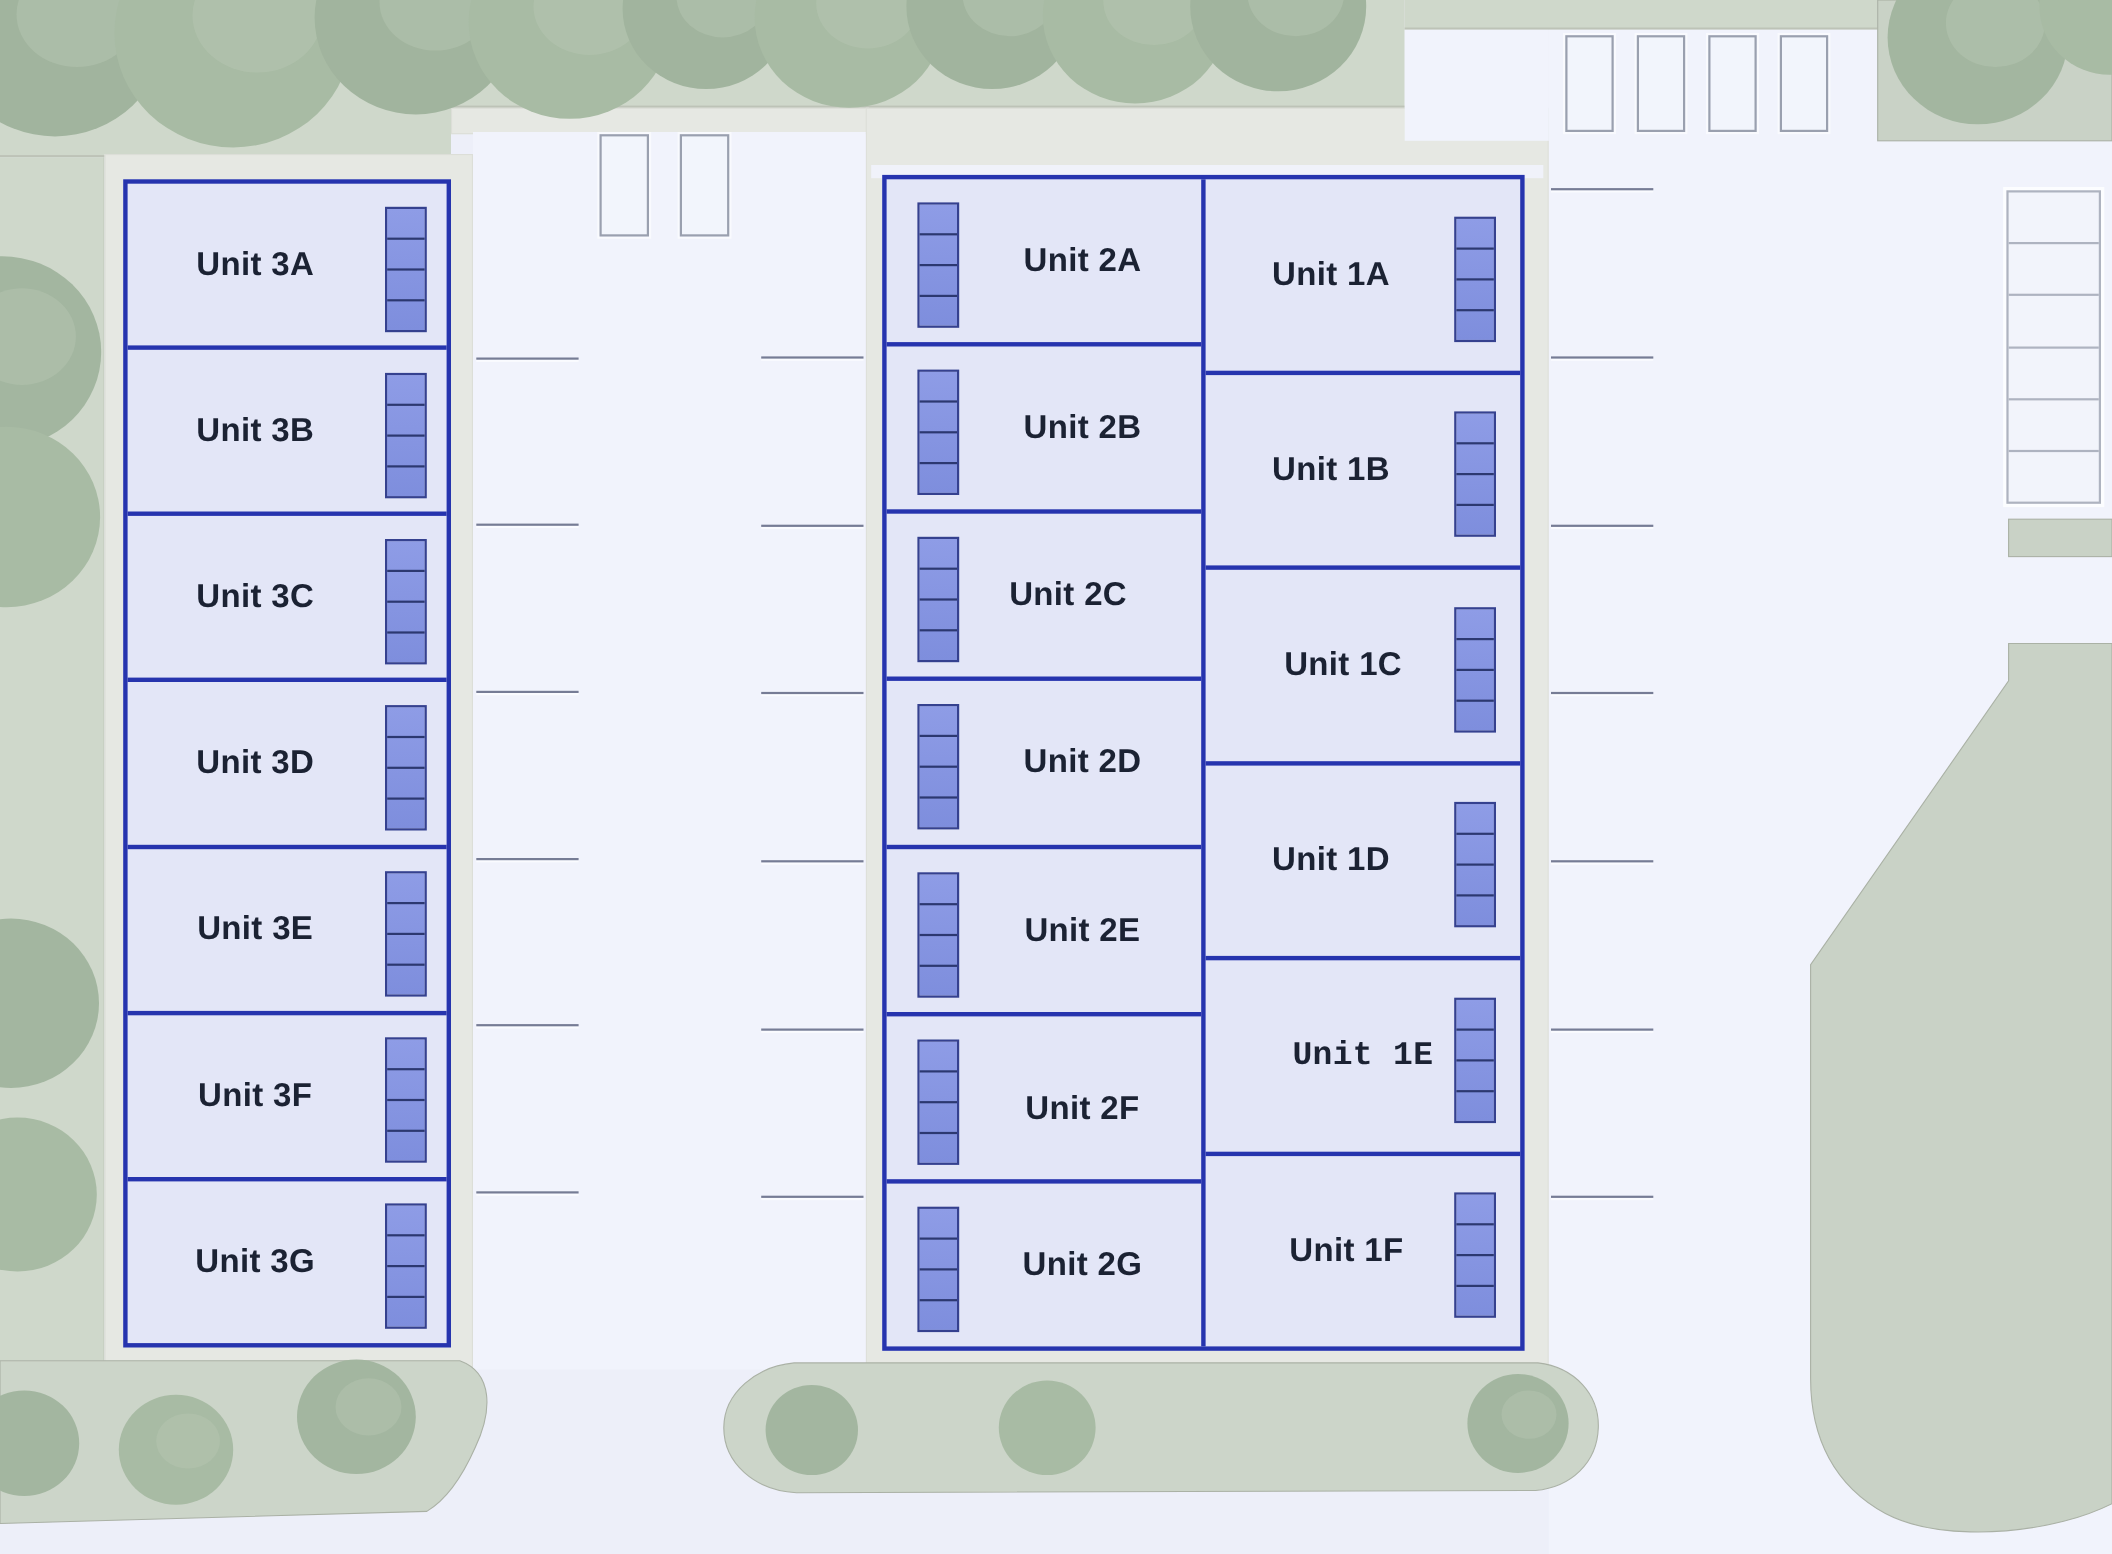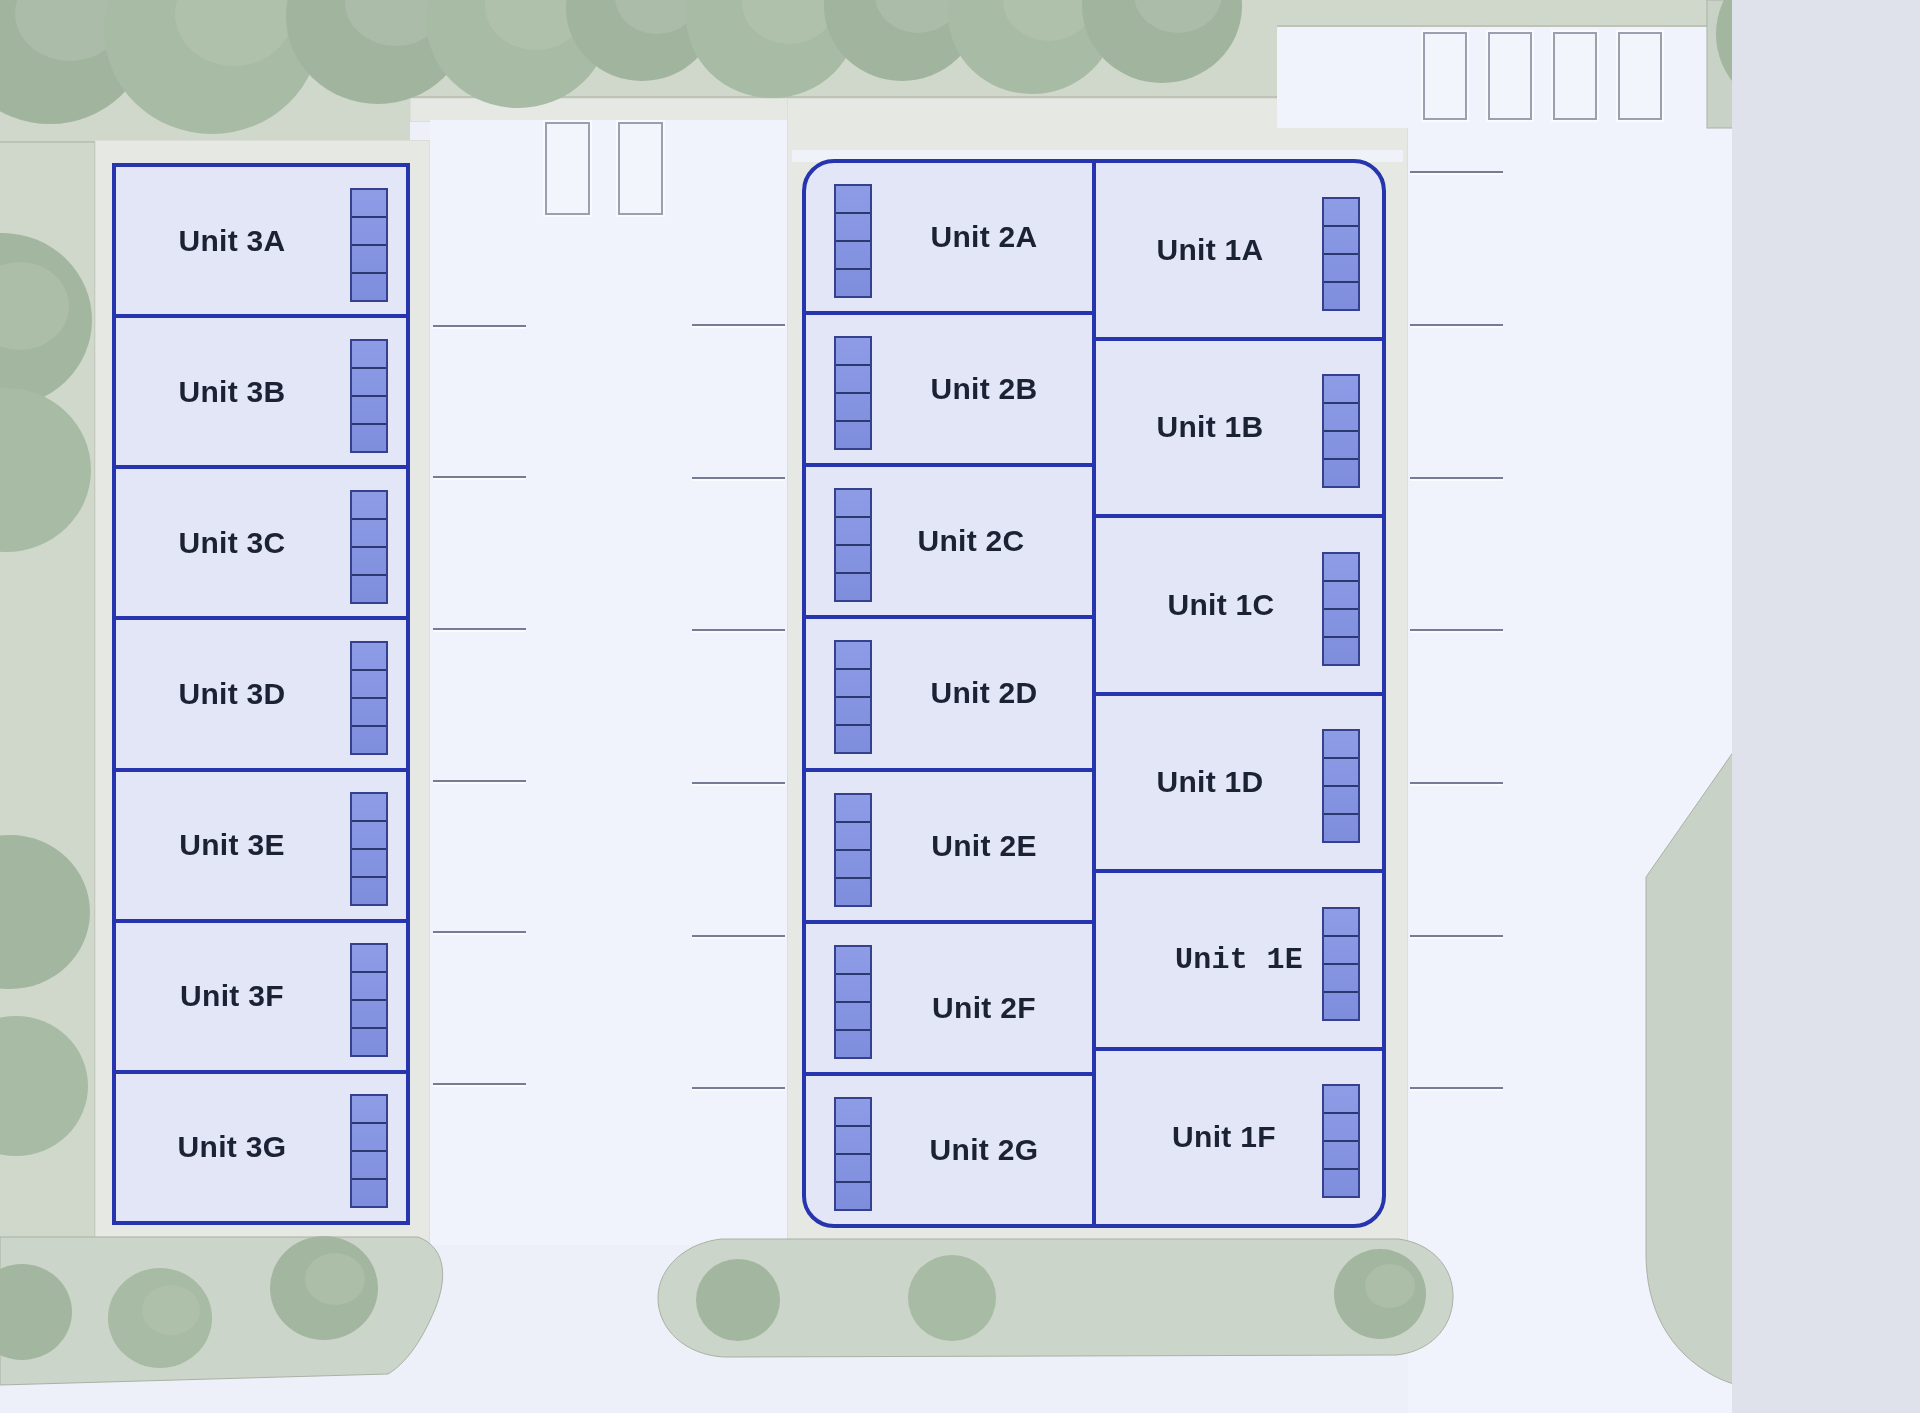--- a/index.html
+++ b/index.html
@@ -1,17 +1,17 @@
 <!DOCTYPE html>
 <html><head>
 <meta charset="utf-8">
 <style>
   html,body{margin:0;padding:0;background:#dfe2ea;}
   #plan{
-    position:relative;width:1732px;height:1413px;overflow:hidden;
+    position:relative;width:1920px;height:1413px;overflow:hidden;
     background:#edeff9;font-family:"Liberation Sans","DejaVu Sans",sans-serif;
   }
   #plan *, #plan *::before, #plan *::after{box-sizing:border-box;}
   .abs{position:absolute;}
   
   .grass{background:#cfd8cb;}
   .grass-edge{border-bottom:2px solid #bdc3b7;}
   
   .apron{background:#e6e8e3;border:1px solid #dcded8;}
   .road{background:#f1f3fc;}
@@ -274,21 +274,21 @@
             <div class="step"></div>
             <div class="step"></div>
             <div class="step"></div>
             <div class="step"></div>
           </div>
           <span class="unit-label" style="padding-right: 58px; text-align: center;">Unit 3G</span>
         </div>
       </div>
   </div>
 
-  <div class="building" style="left:802px;top:159px;width:584px;height:1069px;border-radius:32px;">
+  <div class="building" style="left:802px;top:159px;width:584px;height:1069px;">
     <div class="bcol" id="b2-rows" style="width:290px;border-right:4px solid #2634ae;">
         <div class="unit-row">
           <div class="stairs" style="left: 28px;">
             <div class="step"></div>
             <div class="step"></div>
             <div class="step"></div>
             <div class="step"></div>
           </div>
           <span class="unit-label" style="padding-left: 70px;">Unit 2A</span>
         </div>

